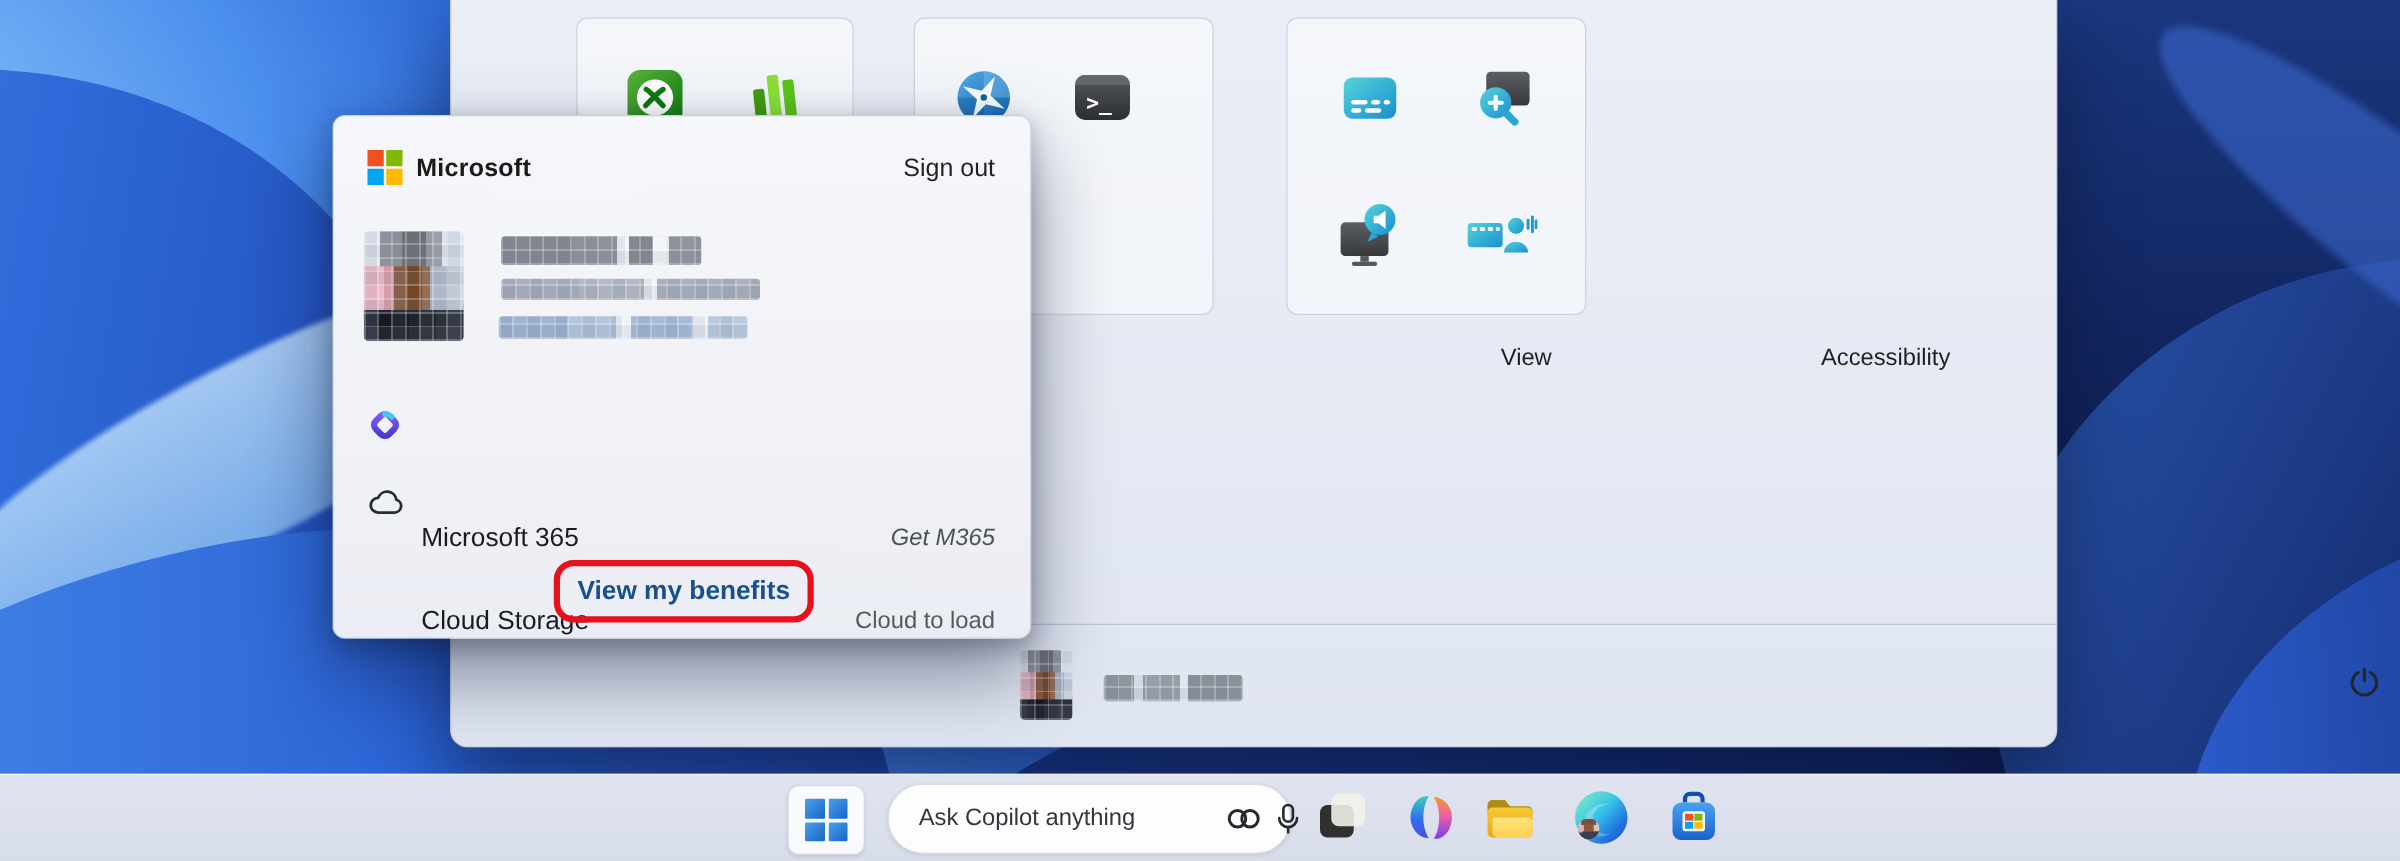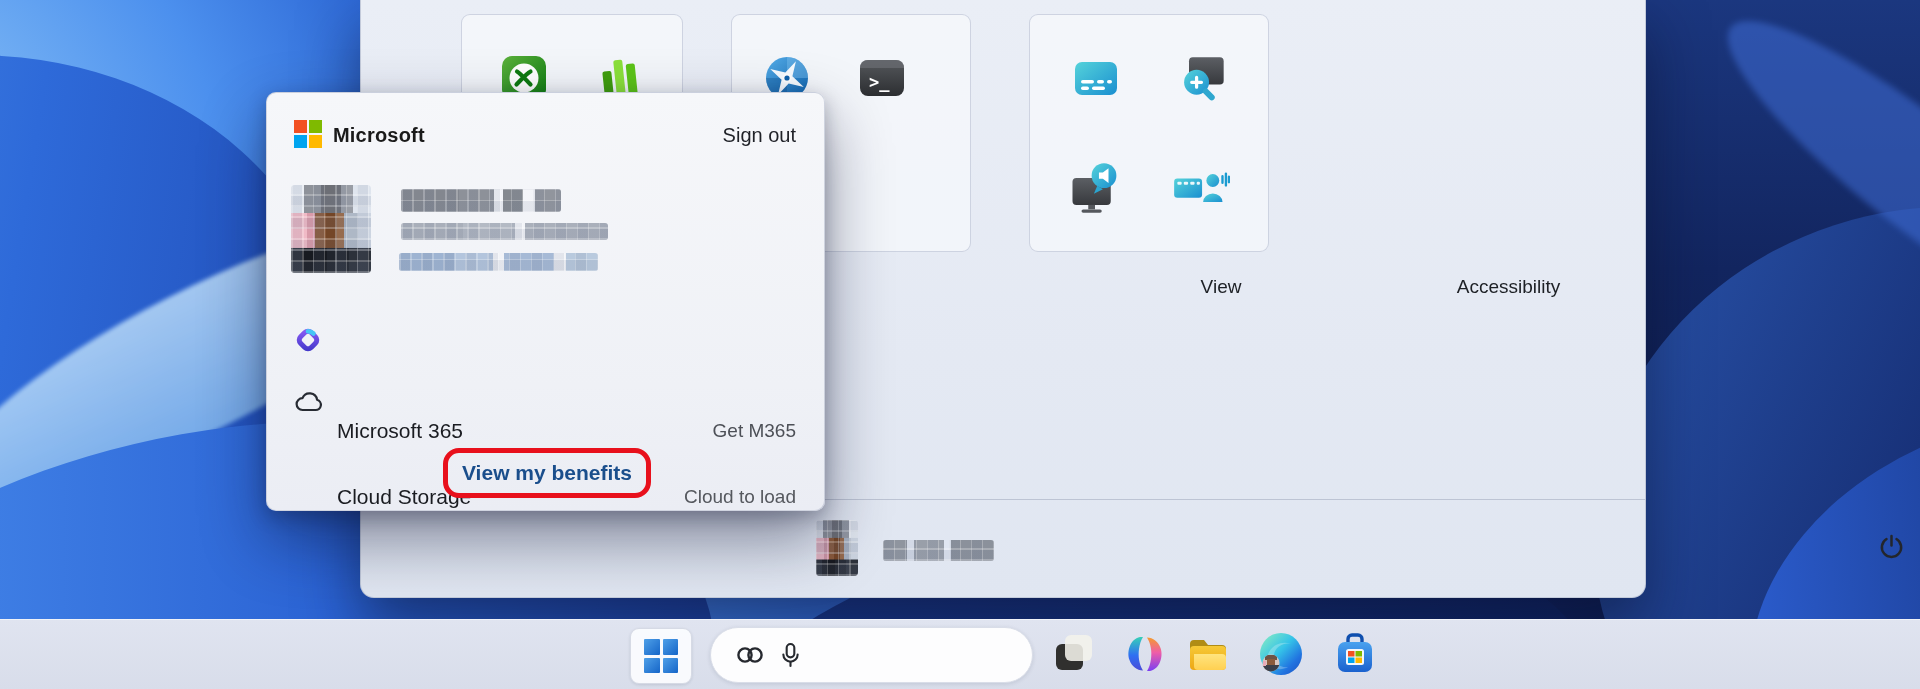--- a/index.html
+++ b/index.html
@@ -316,21 +316,21 @@
     <div class="pix m-email fly-email"></div>
     <div class="pix m-link fly-link"></div>
 
     <span class="fly-row-icon" style="top:233px;width:28px;height:28px;">
       <svg viewBox="0 0 28 28" width="28" height="28">
         <rect x="6.5" y="6.5" width="15" height="15" rx="4.5" transform="rotate(45 14 14)" fill="none" stroke="url(#gm365)" stroke-width="5"></rect>
         <path d="M19.5,7.5 a9,9 0 0 0 -5.5,-2.2" stroke="#45c6f5" stroke-width="4.6" fill="none" stroke-linecap="round"></path>
       </svg>
     </span>
     <div class="row-label" style="top:324px;">Microsoft 365</div>
-    <div class="row-right" style="top:325px;">Get M365</div>
+    <div class="row-right" style="top:325px;font-style:italic;">Get M365</div>
 
     <span class="fly-row-icon" style="top:297px;width:30px;height:24px;">
       <svg viewBox="0 0 30 24" width="30" height="24">
         <path d="M8.5,20 h13 a5.2,5.2 0 0 0 1.6,-10.2 7.6,7.6 0 0 0 -14.6,-1.6 5.8,5.8 0 0 0 0,11.8 z" fill="none" stroke="#272b33" stroke-width="2.2" stroke-linejoin="round"></path>
       </svg>
     </span>
     <div class="row-label" style="top:390px;">Cloud Storage</div>
     <div class="row-right" style="top:391px;color:#55585e;">Cloud to load</div>
 
     <div class="benefits-link">View my benefits</div>
@@ -341,20 +341,21 @@
     <div class="start-btn">
       <span class="win-logo">
         <i></i>
           <i></i>
           <i></i>
           <i></i>
       </span>
     </div>
 
     <div class="search-pill">
+      <input type="text" placeholder="Ask Copilot anything" style="">
       <span class="pill-icon">
         <svg viewBox="0 0 30 18" width="30" height="18">
           <circle cx="10" cy="9" r="6.6" stroke="#26292f" stroke-width="2.4" fill="none"></circle>
           <circle cx="20" cy="9" r="6.6" stroke="#26292f" stroke-width="2.4" fill="none"></circle>
         </svg>
       </span>
       <span class="pill-icon">
         <svg viewBox="0 0 22 28" width="21" height="27">
           <rect x="7" y="2" width="8" height="14" rx="4" stroke="#26292f" stroke-width="2.2" fill="none"></rect>
           <path d="M3.5,13 a7.5,7.5 0 0 0 15,0" stroke="#26292f" stroke-width="2.2" fill="none" stroke-linecap="round"></path>

